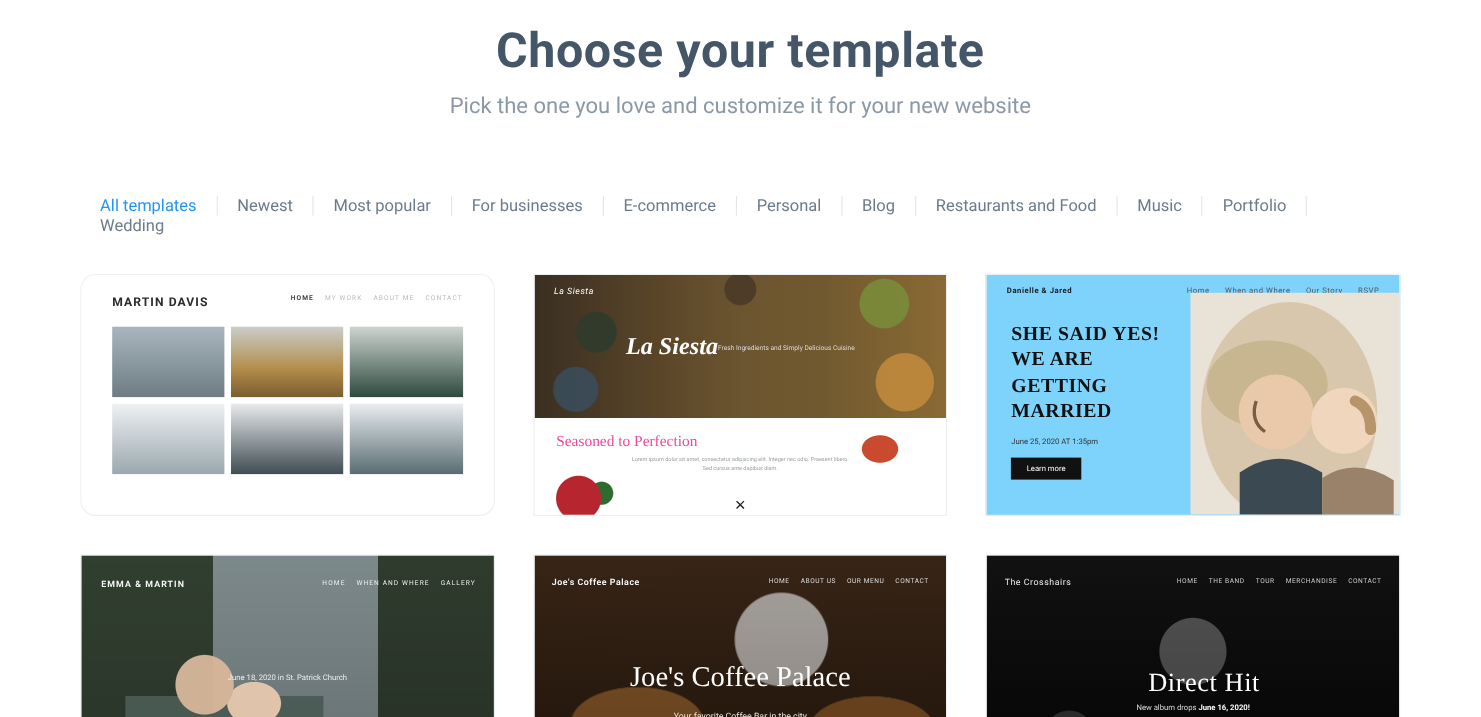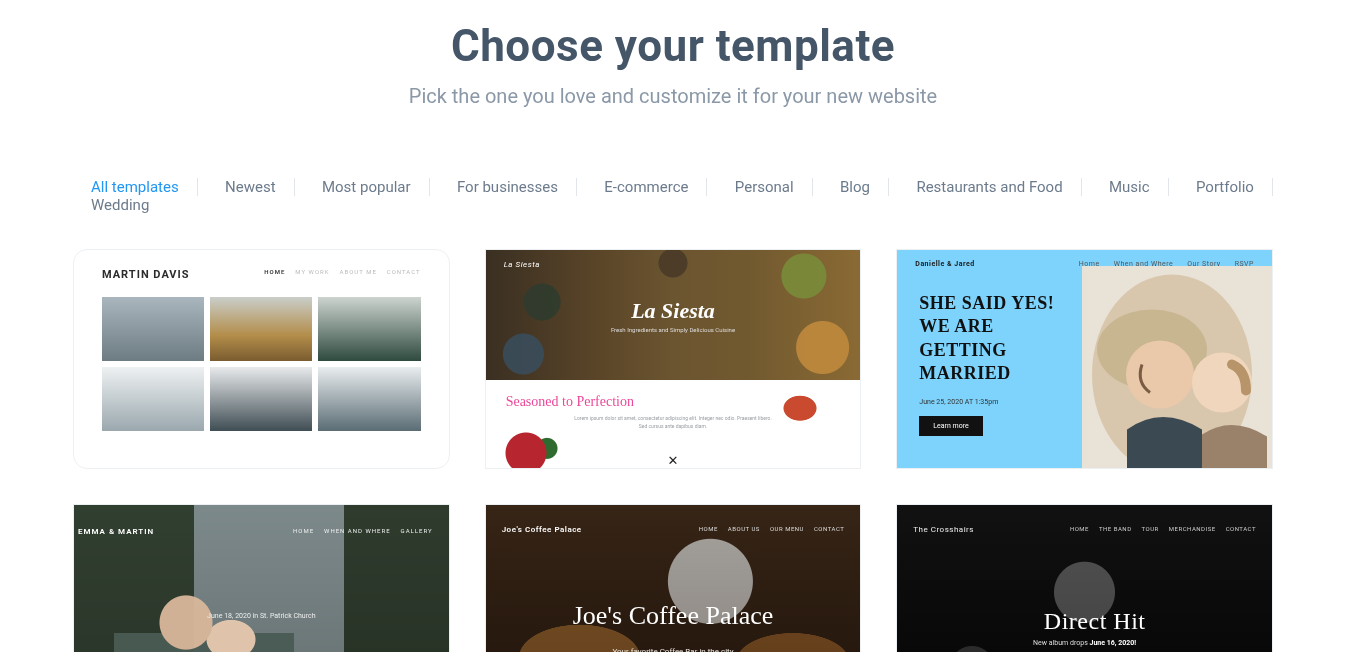--- a/index.html
+++ b/index.html
@@ -19,21 +19,21 @@
     letter-spacing: 0.5px;
   }
   .subtitle {
     text-align: center;
     font-size: 20px;
     color: #8b98a7;
     margin-top: 12px;
   }
   .filters {
     display: flex;
-    justify-content: space-between;
+    justify-content: flex-start;
     flex-wrap: wrap;
     gap: 0;
     margin-top: 70px;
     margin-bottom: 35px;
   }
   .filters .filter-item {
     font-size: 15px;
     color: #6c7b8c;
     padding: 0 18px;
     border-right: 1px solid #e2e6ea;
@@ -63,21 +63,21 @@
   .c1-nav span:first-child{ color:#333; font-weight:600;}
   .c1-grid { display:grid; grid-template-columns:repeat(3,1fr); gap:6px; padding:6px 28px 0; }
   .c1-img { height:64px; background:#7d8b95; }
   .c1-i1{ background:linear-gradient(#a9b6be,#6d7b83);}
   .c1-i2{ background:linear-gradient(#c9cec9,#b38d4a 60%,#7a5c2f);}
   .c1-i3{ background:linear-gradient(#cdd4cf,#2e4a3f);}
   .c1-i4{ background:linear-gradient(#eef1f2,#9aa8ae);}
   .c1-i5{ background:linear-gradient(#e8eaeb,#3f4d54);}
   .c1-i6{ background:linear-gradient(#e9edef,#5a6c74);}
   
-  .c2-hero{ height:130px; background:linear-gradient(90deg,#3a2f22,#5a4528 30%,#6b5530 50%,#71592f 70%,#8a6a34); position:relative; display:flex; flex-direction:column; align-items:center; justify-content:center; }
+  .c2-hero{ height:130px; background:linear-gradient(90deg,#3a2f22,#5a4528 30%,#6b5530 50%,#71592f 70%,#8a6a34); position:relative; display:flex; flex-direction:row; align-items:center; justify-content:center; }
   .c2-hero::before{content:"";position:absolute;inset:0;background:
     radial-gradient(circle at 15% 40%, #2f3b2d 18px, transparent 19px),
     radial-gradient(circle at 85% 20%, #7a8c3a 22px, transparent 23px),
     radial-gradient(circle at 90% 75%, #c08a3e 26px, transparent 27px),
     radial-gradient(circle at 10% 80%, #3a4d5b 20px, transparent 21px),
     radial-gradient(circle at 50% 10%, #4a3a28 14px, transparent 15px);
     opacity:0.9;}
   .c2-brand{position:absolute;top:10px;left:18px;font-size:8px;color:#fff;font-style:italic;letter-spacing:0.5px;}
   .c2-title{font-family:Georgia,serif;font-style:italic;color:#fff;font-size:22px;font-weight:700;position:relative;z-index:2;}
   .c2-sub1{color:#ddd;font-size:6px;position:relative;z-index:2;margin-top:2px;}
@@ -98,21 +98,21 @@
   .c3-title{font-family:Georgia,'Times New Roman',serif;font-size:18px;line-height:1.3;font-weight:700;color:#111;letter-spacing:0.5px;}
   .c3-date{font-size:7px;color:#333;margin-top:12px;}
   .c3-btn{display:inline-block;background:#111;color:#fff;font-size:7px;padding:6px 14px;margin-top:10px;}
   
   .c4{position:relative;display:flex;align-items:center;justify-content:center;}
   .c4-bg{position:absolute;inset:0;background:
     linear-gradient(rgba(0,0,0,0.25),rgba(0,0,0,0.4)),
     linear-gradient(90deg,#415440 0 120px,#a6b7b9 120px 270px,#3e4f3c 270px);
   }
   .c4-couple{position:absolute;left:40px;bottom:-10px;width:180px;height:170px;background:radial-gradient(ellipse at 40% 35%,#d9b89b 26px,transparent 27px),radial-gradient(ellipse at 65% 45%,#e6c9ae 24px,transparent 25px),linear-gradient(transparent 70px,#4a5b55 70px);opacity:0.95;}
-  .c4-brand{position:absolute;top:22px;left:4px;color:#fff;font-size:8px;letter-spacing:1px;font-weight:600;}
+  .c4-brand{position:absolute;top:22px;left:18px;color:#fff;font-size:8px;letter-spacing:1px;font-weight:600;}
   .c4-nav{position:absolute;top:22px;right:16px;display:flex;gap:10px;color:#eee;font-size:6px;letter-spacing:1px;}
   .c4-title{position:relative;font-family:Georgia,serif;font-style:italic;color:#fff;font-size:24px;font-weight:600;text-align:center;margin-top:30px;text-shadow:0 1px 3px rgba(0,0,0,0.5);}
   .c4-date{position:relative;color:#eee;font-size:7px;margin-top:4px;text-align:right;}
   
   .c5{position:relative;display:flex;flex-direction:column;align-items:center;justify-content:center;}
   .c5-bg{position:absolute;inset:0;background:
     linear-gradient(rgba(20,12,6,0.35),rgba(20,12,6,0.5)),
     radial-gradient(circle at 60% 35%,#f4f2ee 42px,transparent 43px),
     radial-gradient(circle at 60% 35%,#fff 32px,transparent 33px),
     radial-gradient(ellipse at 25% 70%,#b07434 60px,transparent 61px),

